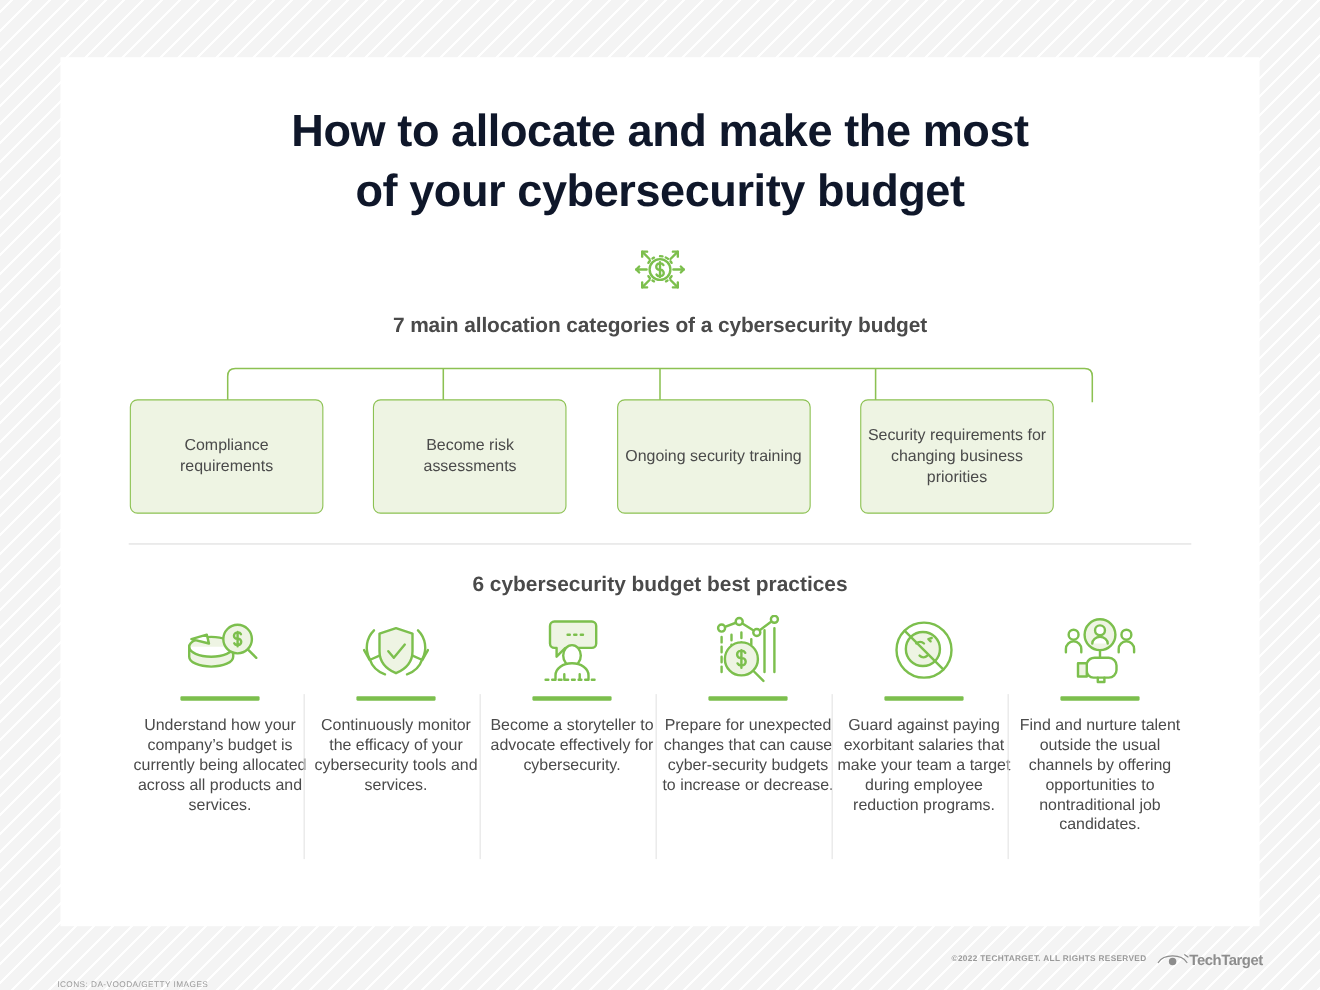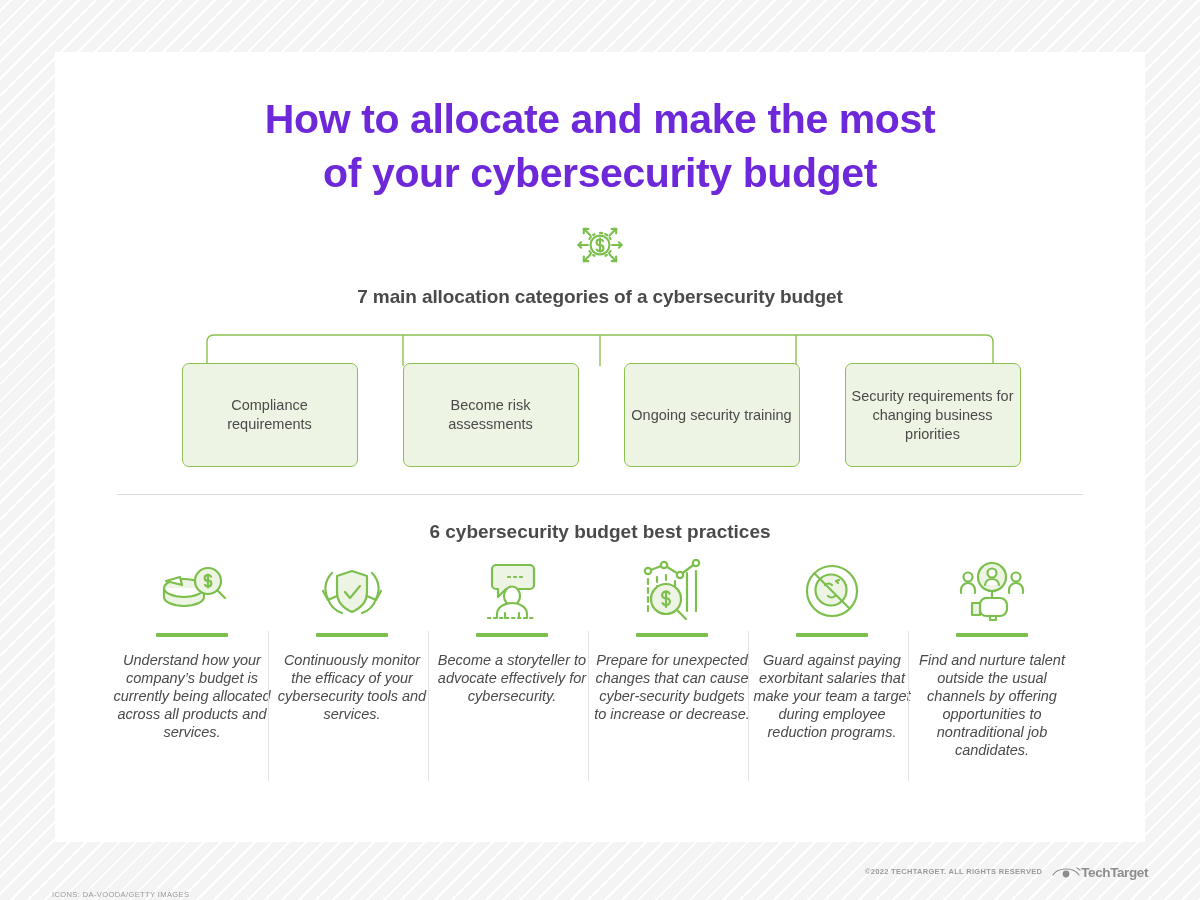--- a/index.html
+++ b/index.html
@@ -31,21 +31,21 @@
     width: 1090px;
     height: 790px;
     background: #ffffff;
   }
 
   
   .title {
     margin: 0;
     padding-top: 40px;
     text-align: center;
-    color: #6d28d9;
+    color: #0f172a;
     font-size: 41px;
     font-weight: bold;
     line-height: 54px;
     letter-spacing: -0.4px;
   }
   .title .line { display: block; }
 
   
   .hero-icon {
     margin: 18px auto 0;
@@ -73,23 +73,23 @@
   .connector {
     position: absolute;
     left: 0; top: 0;
     width: 1090px;
     height: 36px;
   }
   .boxes {
     position: absolute;
     top: 33px;
     left: 63px;
-    width: 966px;
-    display: flex;
-    justify-content: center;
+    width: 840px;
+    display: flex;
+    justify-content: space-between;
     gap: 45px;
   }
   .cat-box {
     width: 176px;
     height: 104px;
     box-sizing: border-box;
     border: 1.4px solid #8cc152;
     border-radius: 7px;
     background: #eef4e3;
     display: flex;
@@ -117,22 +117,21 @@
     text-align: center;
     color: #4a4a4a;
     font-size: 19px;
     font-weight: bold;
     margin: 26px 0 0 0;
   }
   .practices {
     margin: 16px auto 0;
     width: 976px;
     display: flex;
-    justify-content: flex-start;
-    font-style: italic;
+    justify-content: center;
   }
   .practice {
     width: 160px;
     position: relative;
     display: flex;
     flex-direction: column;
     align-items: center;
   }
   .practice + .practice::before {
     content: "";

